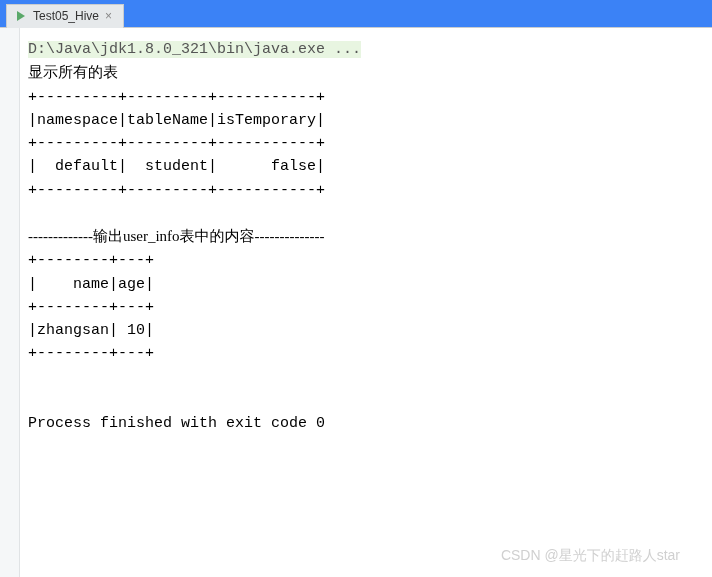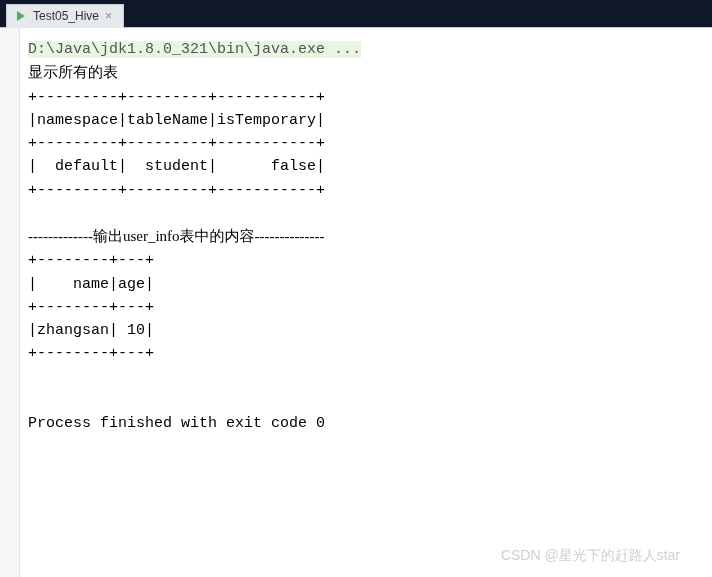--- a/index.html
+++ b/index.html
@@ -9,21 +9,21 @@
     }
     body {
       font-family: "Microsoft YaHei", Arial, sans-serif;
       background: #ffffff;
       width: 712px;
       height: 577px;
       overflow: hidden;
       position: relative;
     }
     .tab-bar {
-      background: #0f172a;
+      background: #3b82f6;
       border-bottom: 1px solid #c9ccce;
       height: 28px;
       display: flex;
       align-items: center;
       padding-left: 6px;
     }
     .tab {
       background: #e6e9eb;
       border: 1px solid #c9ccce;
       border-bottom: none;

